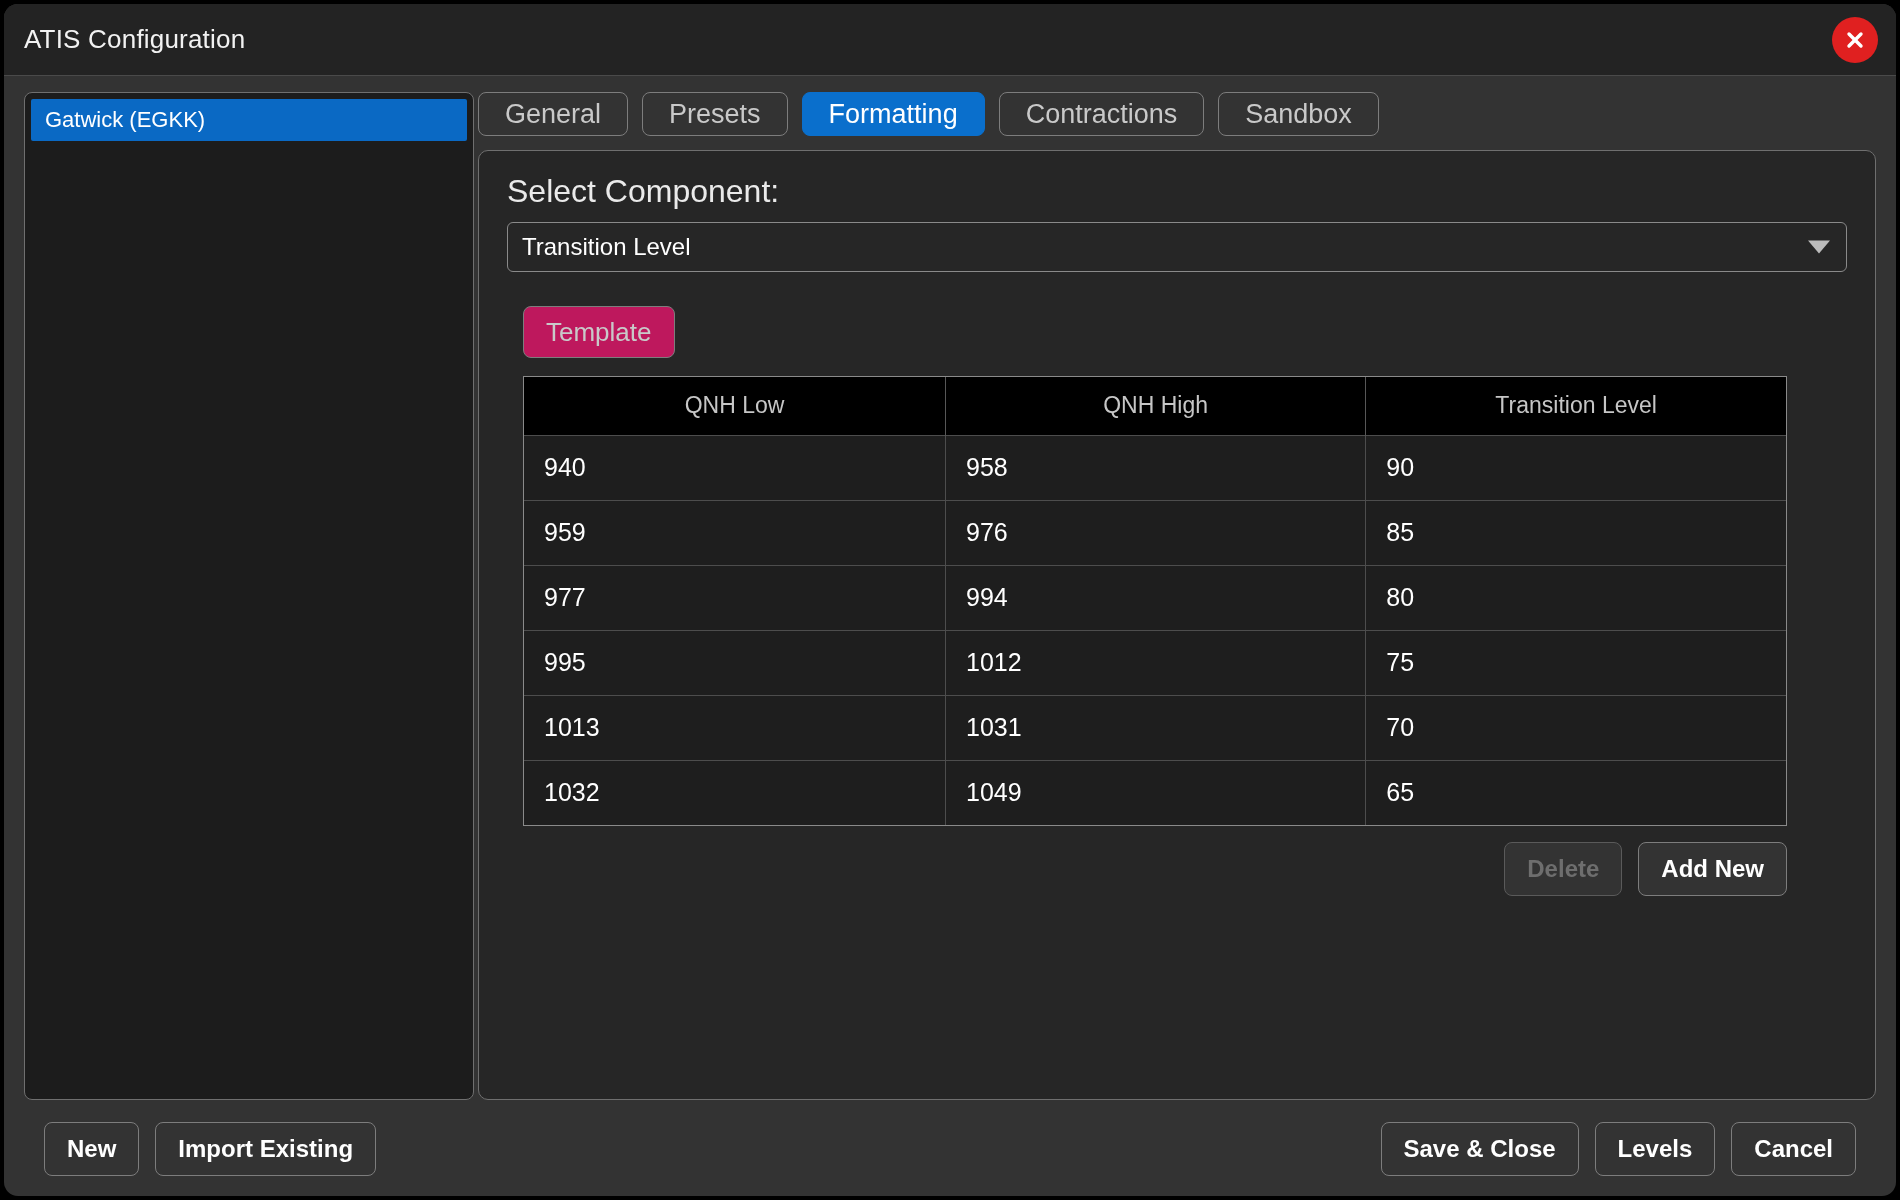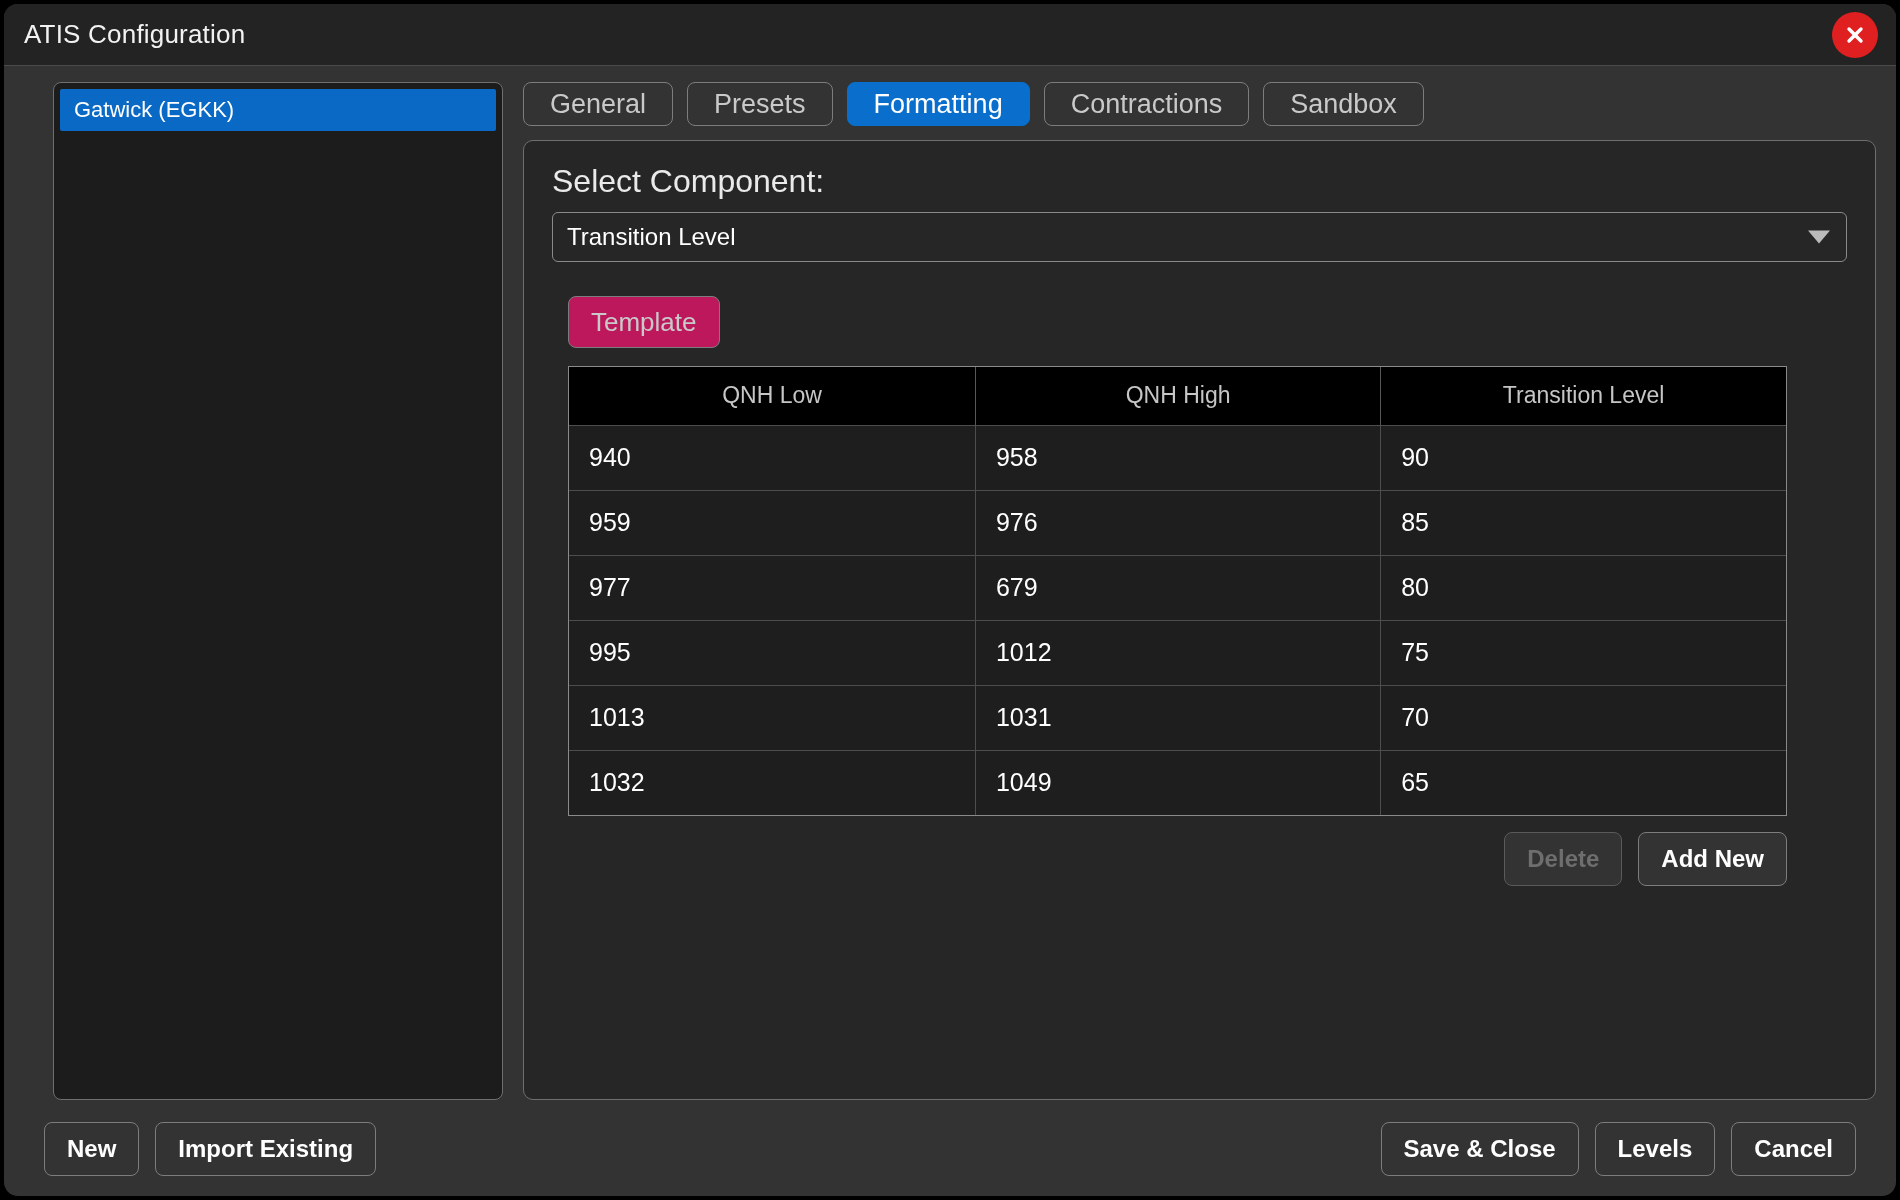--- a/index.html
+++ b/index.html
@@ -20,21 +20,21 @@
     height: 1192px;
     background: #333333;
     border-radius: 14px;
     overflow: hidden;
     display: flex;
     flex-direction: column;
   }
 
   
   .titlebar {
-    height: 62px;
+    height: 72px;
     background: #232323;
     border-bottom: 1px solid #4a4a4a;
     display: flex;
     align-items: center;
     padding: 0 0 0 20px;
     position: relative;
     flex: 0 0 auto;
   }
   .title-text {
     color: #f2f2f2;
@@ -61,23 +61,22 @@
   .body {
     flex: 1 1 auto;
     display: flex;
     flex-direction: column;
     padding: 16px 20px 0 20px;
     min-height: 0;
   }
   .body-row {
     flex: 1 1 auto;
     display: flex;
-    gap: 20px;
+    gap: 4px;
     min-height: 0;
-    margin-left: 29px;
   }
 
   
   .sidebar {
     width: 450px;
     flex: 0 0 450px;
     display: flex;
     flex-direction: column;
   }
   .profile-list {
@@ -349,21 +348,21 @@
                   <td>958</td>
                   <td>90</td>
                 </tr>
                 <tr>
                   <td>959</td>
                   <td>976</td>
                   <td>85</td>
                 </tr>
                 <tr>
                   <td>977</td>
-                  <td>679</td>
+                  <td>994</td>
                   <td>80</td>
                 </tr>
                 <tr>
                   <td>995</td>
                   <td>1012</td>
                   <td>75</td>
                 </tr>
                 <tr>
                   <td>1013</td>
                   <td>1031</td>

